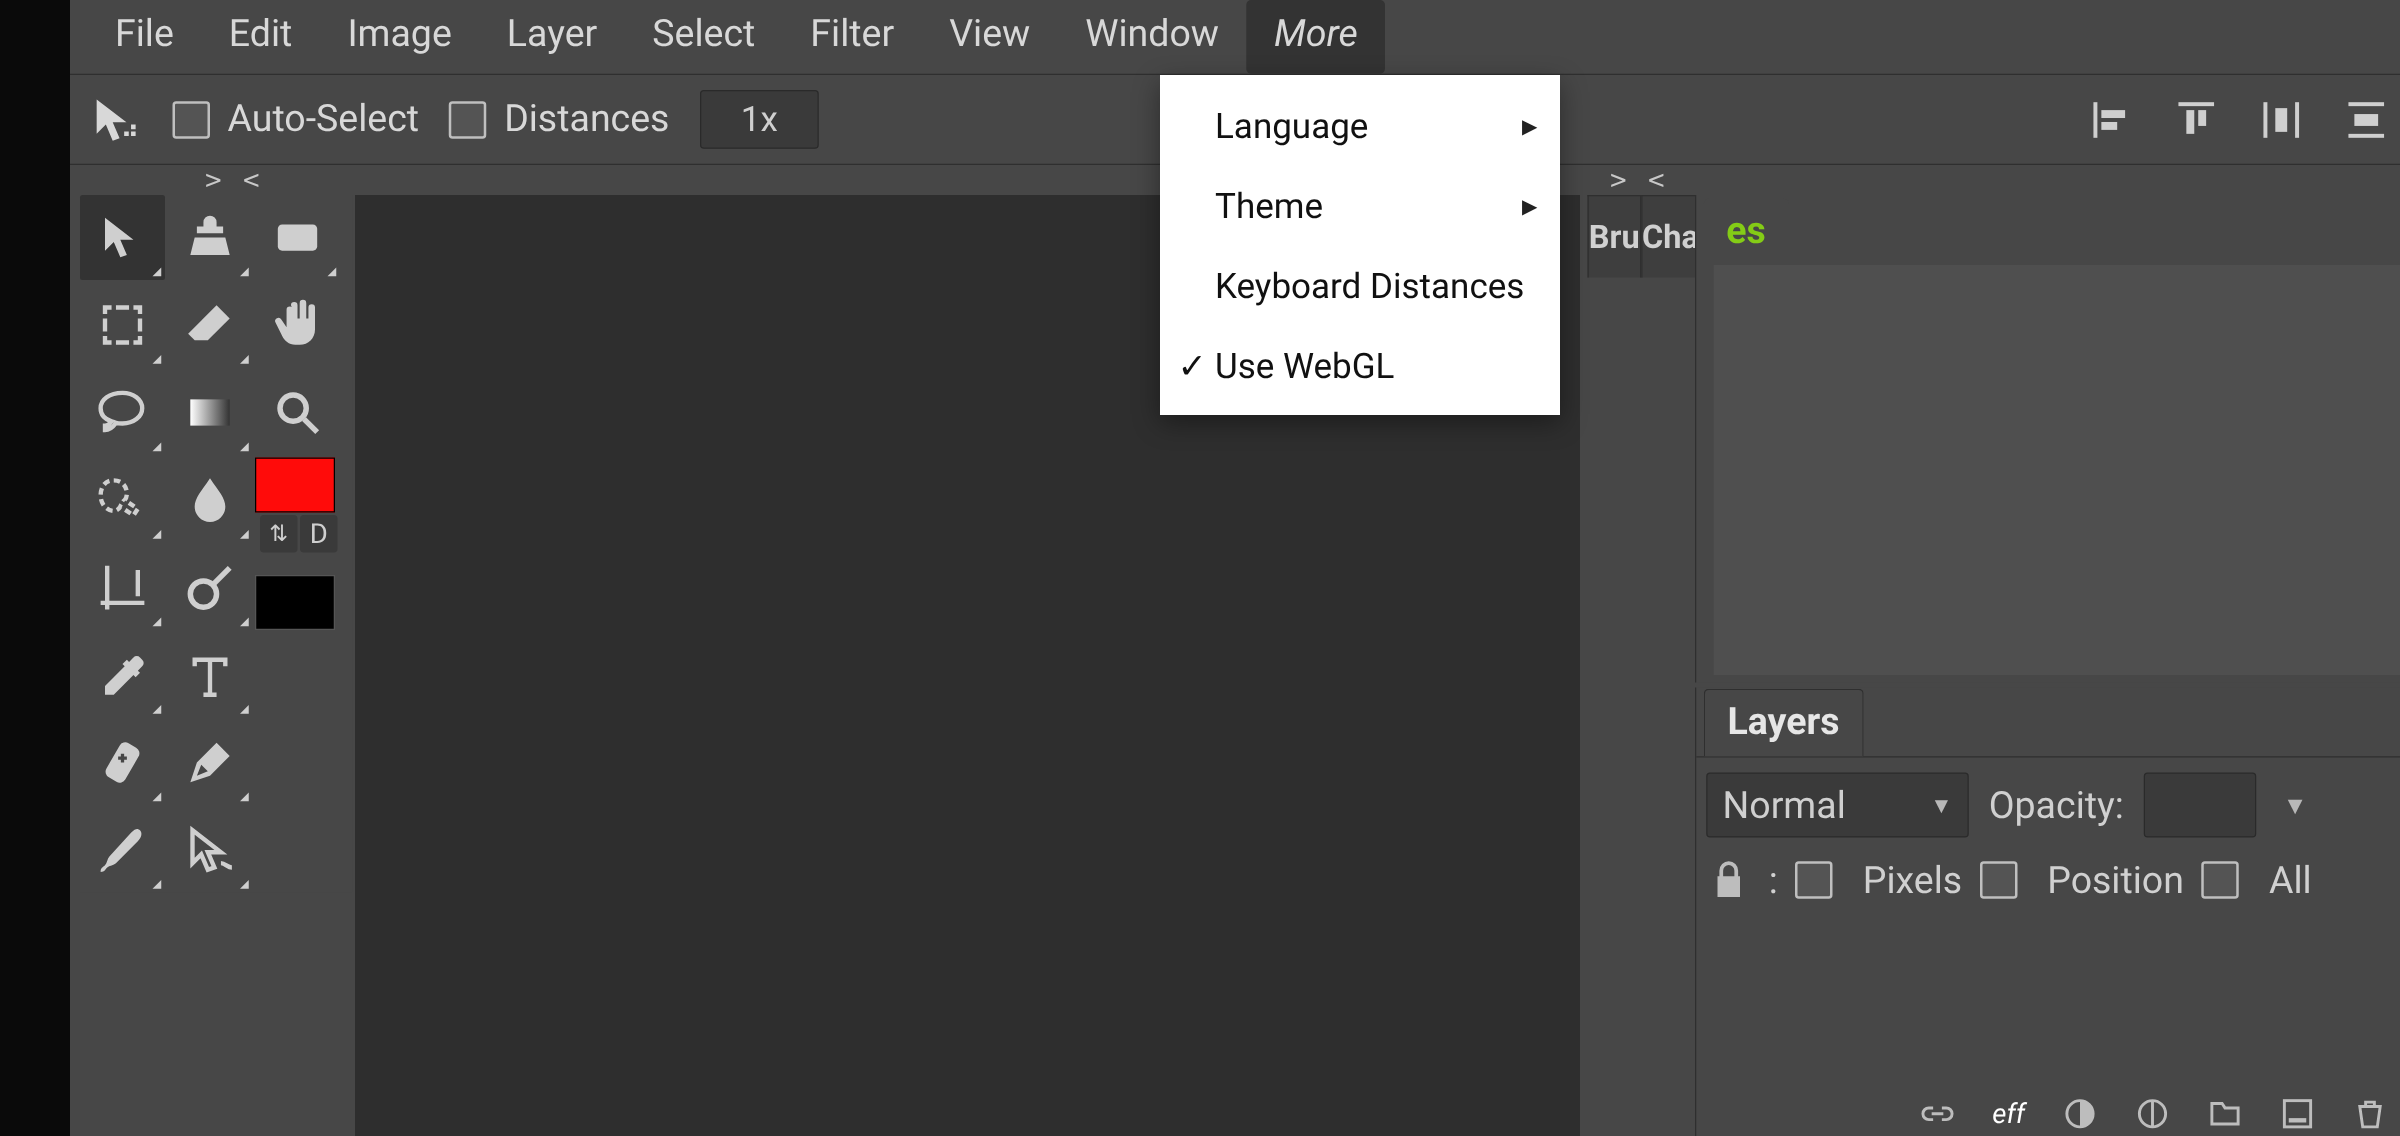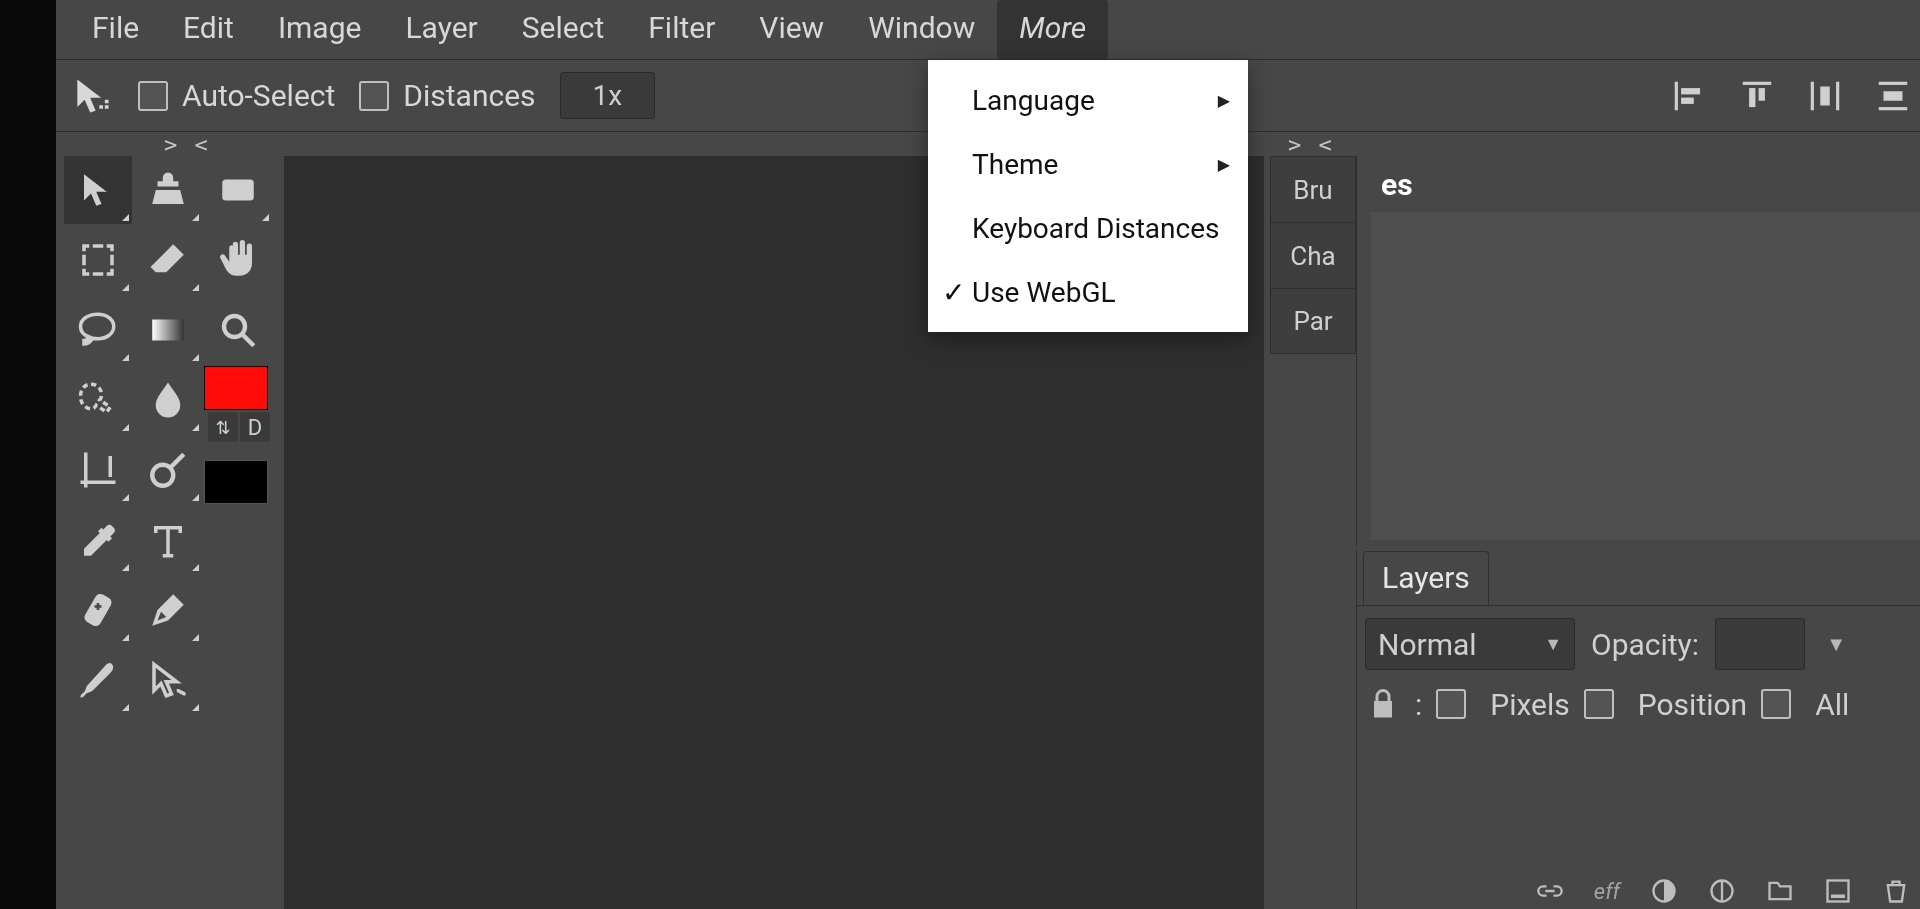--- a/index.html
+++ b/index.html
@@ -37,44 +37,44 @@
 .color-cell .bg { position: absolute; left: 0; bottom: 0; width: 64px; height: 44px; background: #000; border: 1px solid #555; }
 .color-cell .swap { position: absolute; left: 4px; top: 46px; width: 30px; height: 30px; background: #3a3a3a; color: #cfcfcf; font-size: 18px; display:flex;align-items:center;justify-content:center;border-radius:3px;}
 .color-cell .def  { position: absolute; left: 36px; top: 46px; width: 30px; height: 30px; background: #3a3a3a; color: #cfcfcf; font-size: 22px; display:flex;align-items:center;justify-content:center;border-radius:3px;}
 
 
 .canvas-area { position: absolute; left: 228px; top: 156px; right: 656px; bottom: 0; background: #2e2e2e; }
 
 
 .rightcol { position: absolute; right: 0; top: 156px; width: 650px; bottom: 0; }
 
-.mini-tabs { position: absolute; left: 0; top: 0; width: 86px; display: flex; flex-direction: column; }
+.mini-tabs { position: absolute; left: 0; top: 0; width: 86px; display: flex; flex-direction: row; font-weight: bold; }
 .mini-tabs .mt { height: 66px; border: 1px solid #2f2f2f; background: #3e3e3e; display: flex; align-items: center; justify-content: center; font-size: 26px; color: #d0d0d0; border-bottom: none; }
 .mini-tabs .mt:last-child { border-bottom: 1px solid #2f2f2f; }
 
 .swatch-panel { position: absolute; left: 86px; top: 0; right: 0; height: 390px; background: #474747; border-left: 1px solid #2f2f2f; }
 .swatch-panel .tabrow { height: 56px; display: flex; align-items: flex-end; padding-left: 6px; }
-.swatch-panel .tab { background: #474747; padding: 8px 18px 10px; font-size: 30px; font-weight: 700; color: #ffffff; border-top-left-radius: 4px; border-top-right-radius: 4px; }
+.swatch-panel .tab { background: #474747; padding: 8px 18px 10px; font-size: 30px; font-weight: 700; color: #84cc16; border-top-left-radius: 4px; border-top-right-radius: 4px; }
 .swatch-panel .body { position: absolute; left: 14px; right: 0; top: 56px; bottom: 6px; background: #4f4f4f; }
 
 .layers-panel { position: absolute; left: 86px; top: 394px; right: 0; bottom: 0; background: #474747; border-left: 1px solid #2f2f2f; }
 .layers-panel .tabrow { height: 56px; display: flex; align-items: flex-end; padding-left: 6px; border-bottom: 1px solid #2f2f2f; }
-.layers-panel .tab { background: #474747; padding: 8px 18px 10px; font-size: 30px; font-weight: 400; color: #e6e6e6; border: 1px solid #2f2f2f; border-bottom: none; border-top-left-radius: 4px; border-top-right-radius: 4px; margin-top: 36px; }
+.layers-panel .tab { background: #474747; padding: 8px 18px 10px; font-size: 30px; font-weight: 700; color: #e6e6e6; border: 1px solid #2f2f2f; border-bottom: none; border-top-left-radius: 4px; border-top-right-radius: 4px; margin-top: 36px; }
 .layers-panel .row1 { display: flex; align-items: center; gap: 16px; padding: 12px 8px; font-size: 30px; }
 .layers-panel .blendbox { background: #3a3a3a; border: 1px solid #2a2a2a; height: 52px; width: 210px; display: flex; align-items: center; justify-content: space-between; padding: 0 12px; border-radius: 3px; color: #cfcfcf; }
 .layers-panel .blendbox .caret { font-size: 18px; color: #b8b8b8; }
 .layers-panel .opfield { background: #3a3a3a; border: 1px solid #2a2a2a; height: 52px; width: 90px; border-radius: 3px; }
 .layers-panel .opcaret { width: 30px; height: 52px; display:flex;align-items:center;justify-content:center; color:#b8b8b8; font-size:20px; }
 .layers-panel .row2 { display: flex; align-items: center; gap: 14px; padding: 4px 8px 10px; font-size: 30px; color: #d0d0d0; }
 .layers-panel .lock svg { width: 36px; height: 36px; fill: #bdbdbd; }
 .layers-panel .check { display: flex; align-items: center; gap: 24px; }
 .layers-panel .check .box { width: 30px; height: 30px; border: 2px solid #bfbfbf; background: #545454; border-radius: 3px; }
 .layers-panel .footer { position: absolute; left: 0; right: 0; bottom: 0; height: 36px; display: flex; align-items: center; justify-content: flex-end; gap: 30px; padding-right: 10px; }
 .layers-panel .footer svg { width: 28px; height: 28px; fill: #bdbdbd; }
-.layers-panel .footer span.tx { font-size: 22px; color: #a3a3a3; font-style: italic; }
+.layers-panel .footer span.tx { font-size: 22px; color: #ffffff; font-style: italic; }
 
 
 .dropdown { position: absolute; left: 872px; top: 60px; width: 320px; background: #ffffff; color: #111; padding: 8px 0; box-shadow: 0 6px 20px rgba(0,0,0,.4); z-index: 50; font-size: 28px; }
 .dropdown .ditem { height: 64px; display: flex; align-items: center; padding: 0 24px 0 44px; position: relative; }
 .dropdown .ditem .arrow { position: absolute; right: 18px; font-size: 16px; color: #222; }
 .dropdown .ditem .tick { position: absolute; left: 14px; }
 
 
 svg { display: block; }
 </style>

